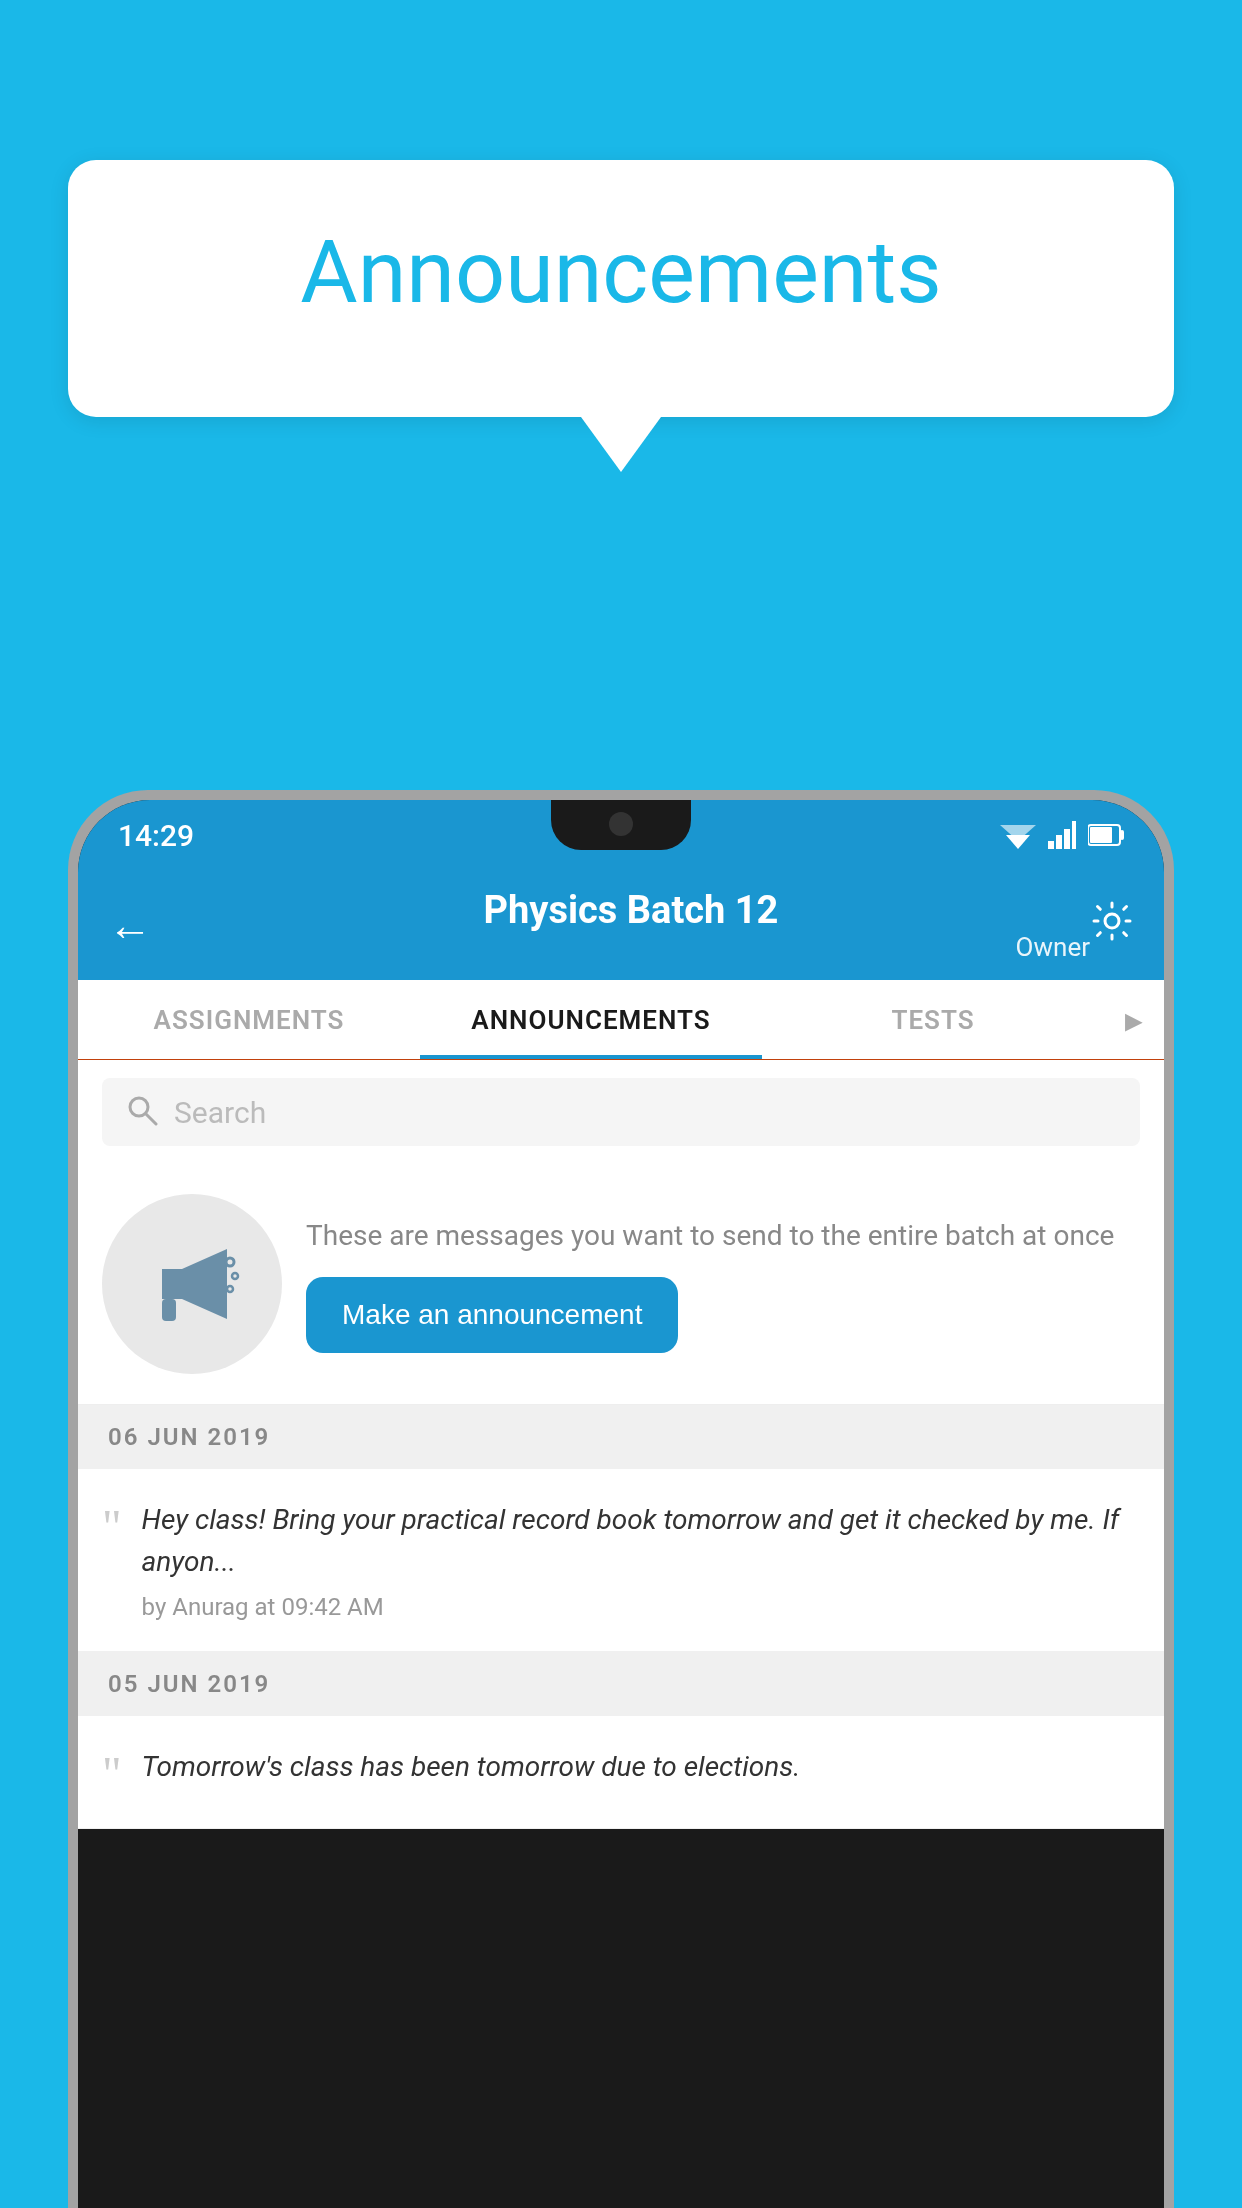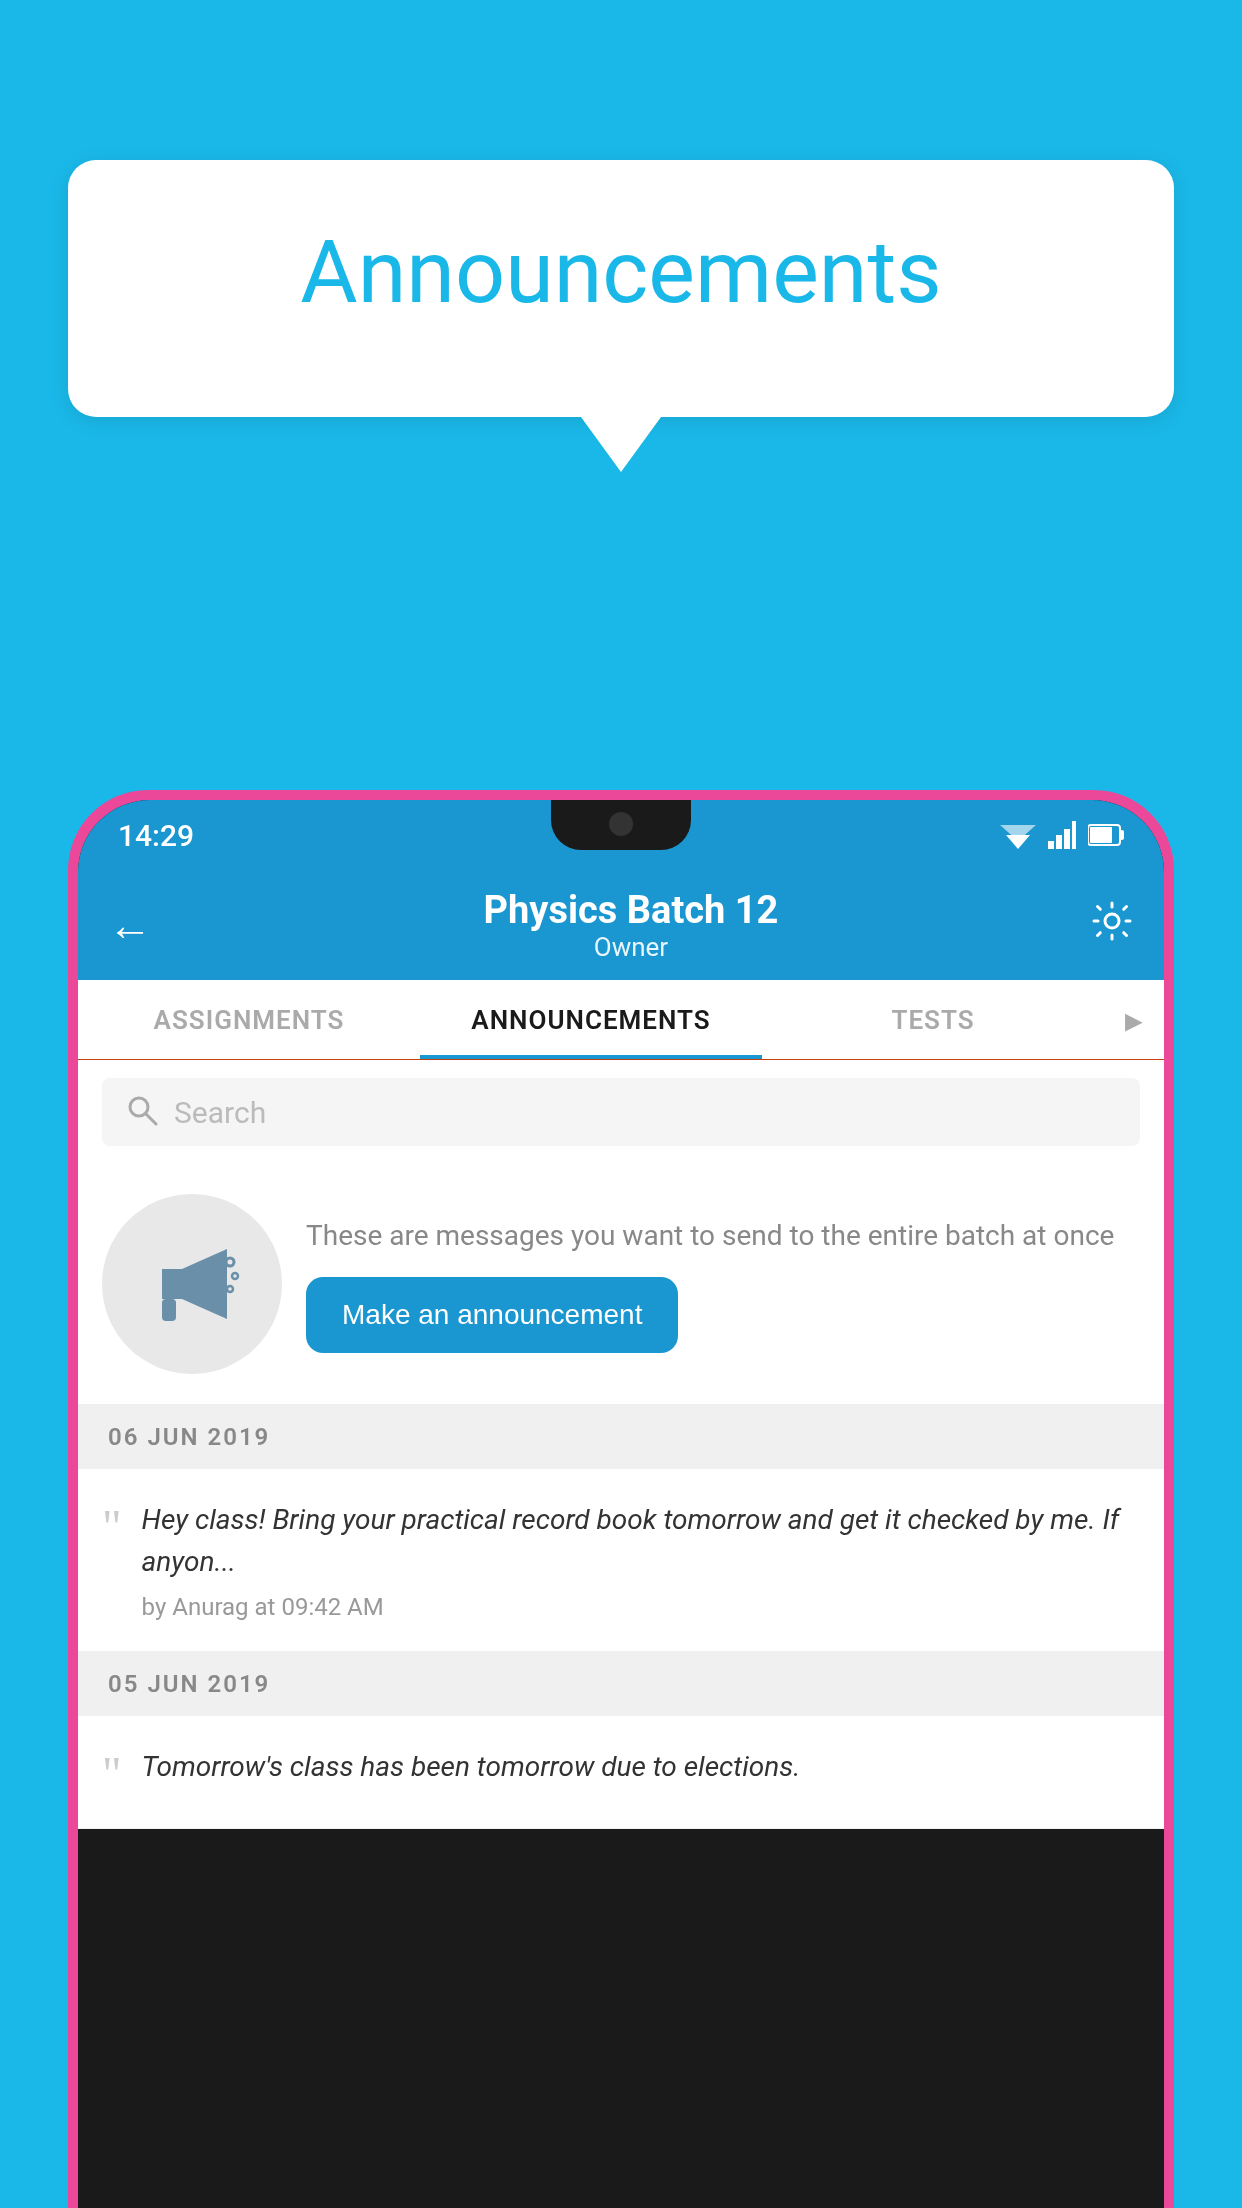--- a/index.html
+++ b/index.html
@@ -54,21 +54,21 @@
       border-top: 55px solid white;
     }
 
     
     .phone-frame {
       position: absolute;
       top: 790px;
       left: 68px;
       right: 68px;
       bottom: 0;
-      background: #ec4899;
+      background: #a3a3a3;
       border-radius: 80px 80px 0 0;
       overflow: hidden;
       padding-left: 40px;
     }
 
     .phone-inner {
       position: absolute;
       top: 10px;
       left: 10px;
       right: 10px;
@@ -146,20 +146,21 @@
 
     .app-bar-title {
       color: white;
       font-size: 38px;
       font-weight: 700;
     }
 
     .app-bar-subtitle {
       color: rgba(255,255,255,0.9);
       font-size: 26px;
+      text-align: right;
     }
 
     .app-bar-settings {
       color: white;
       font-size: 38px;
       cursor: pointer;
     }
 
     
     .tabs-bar {

